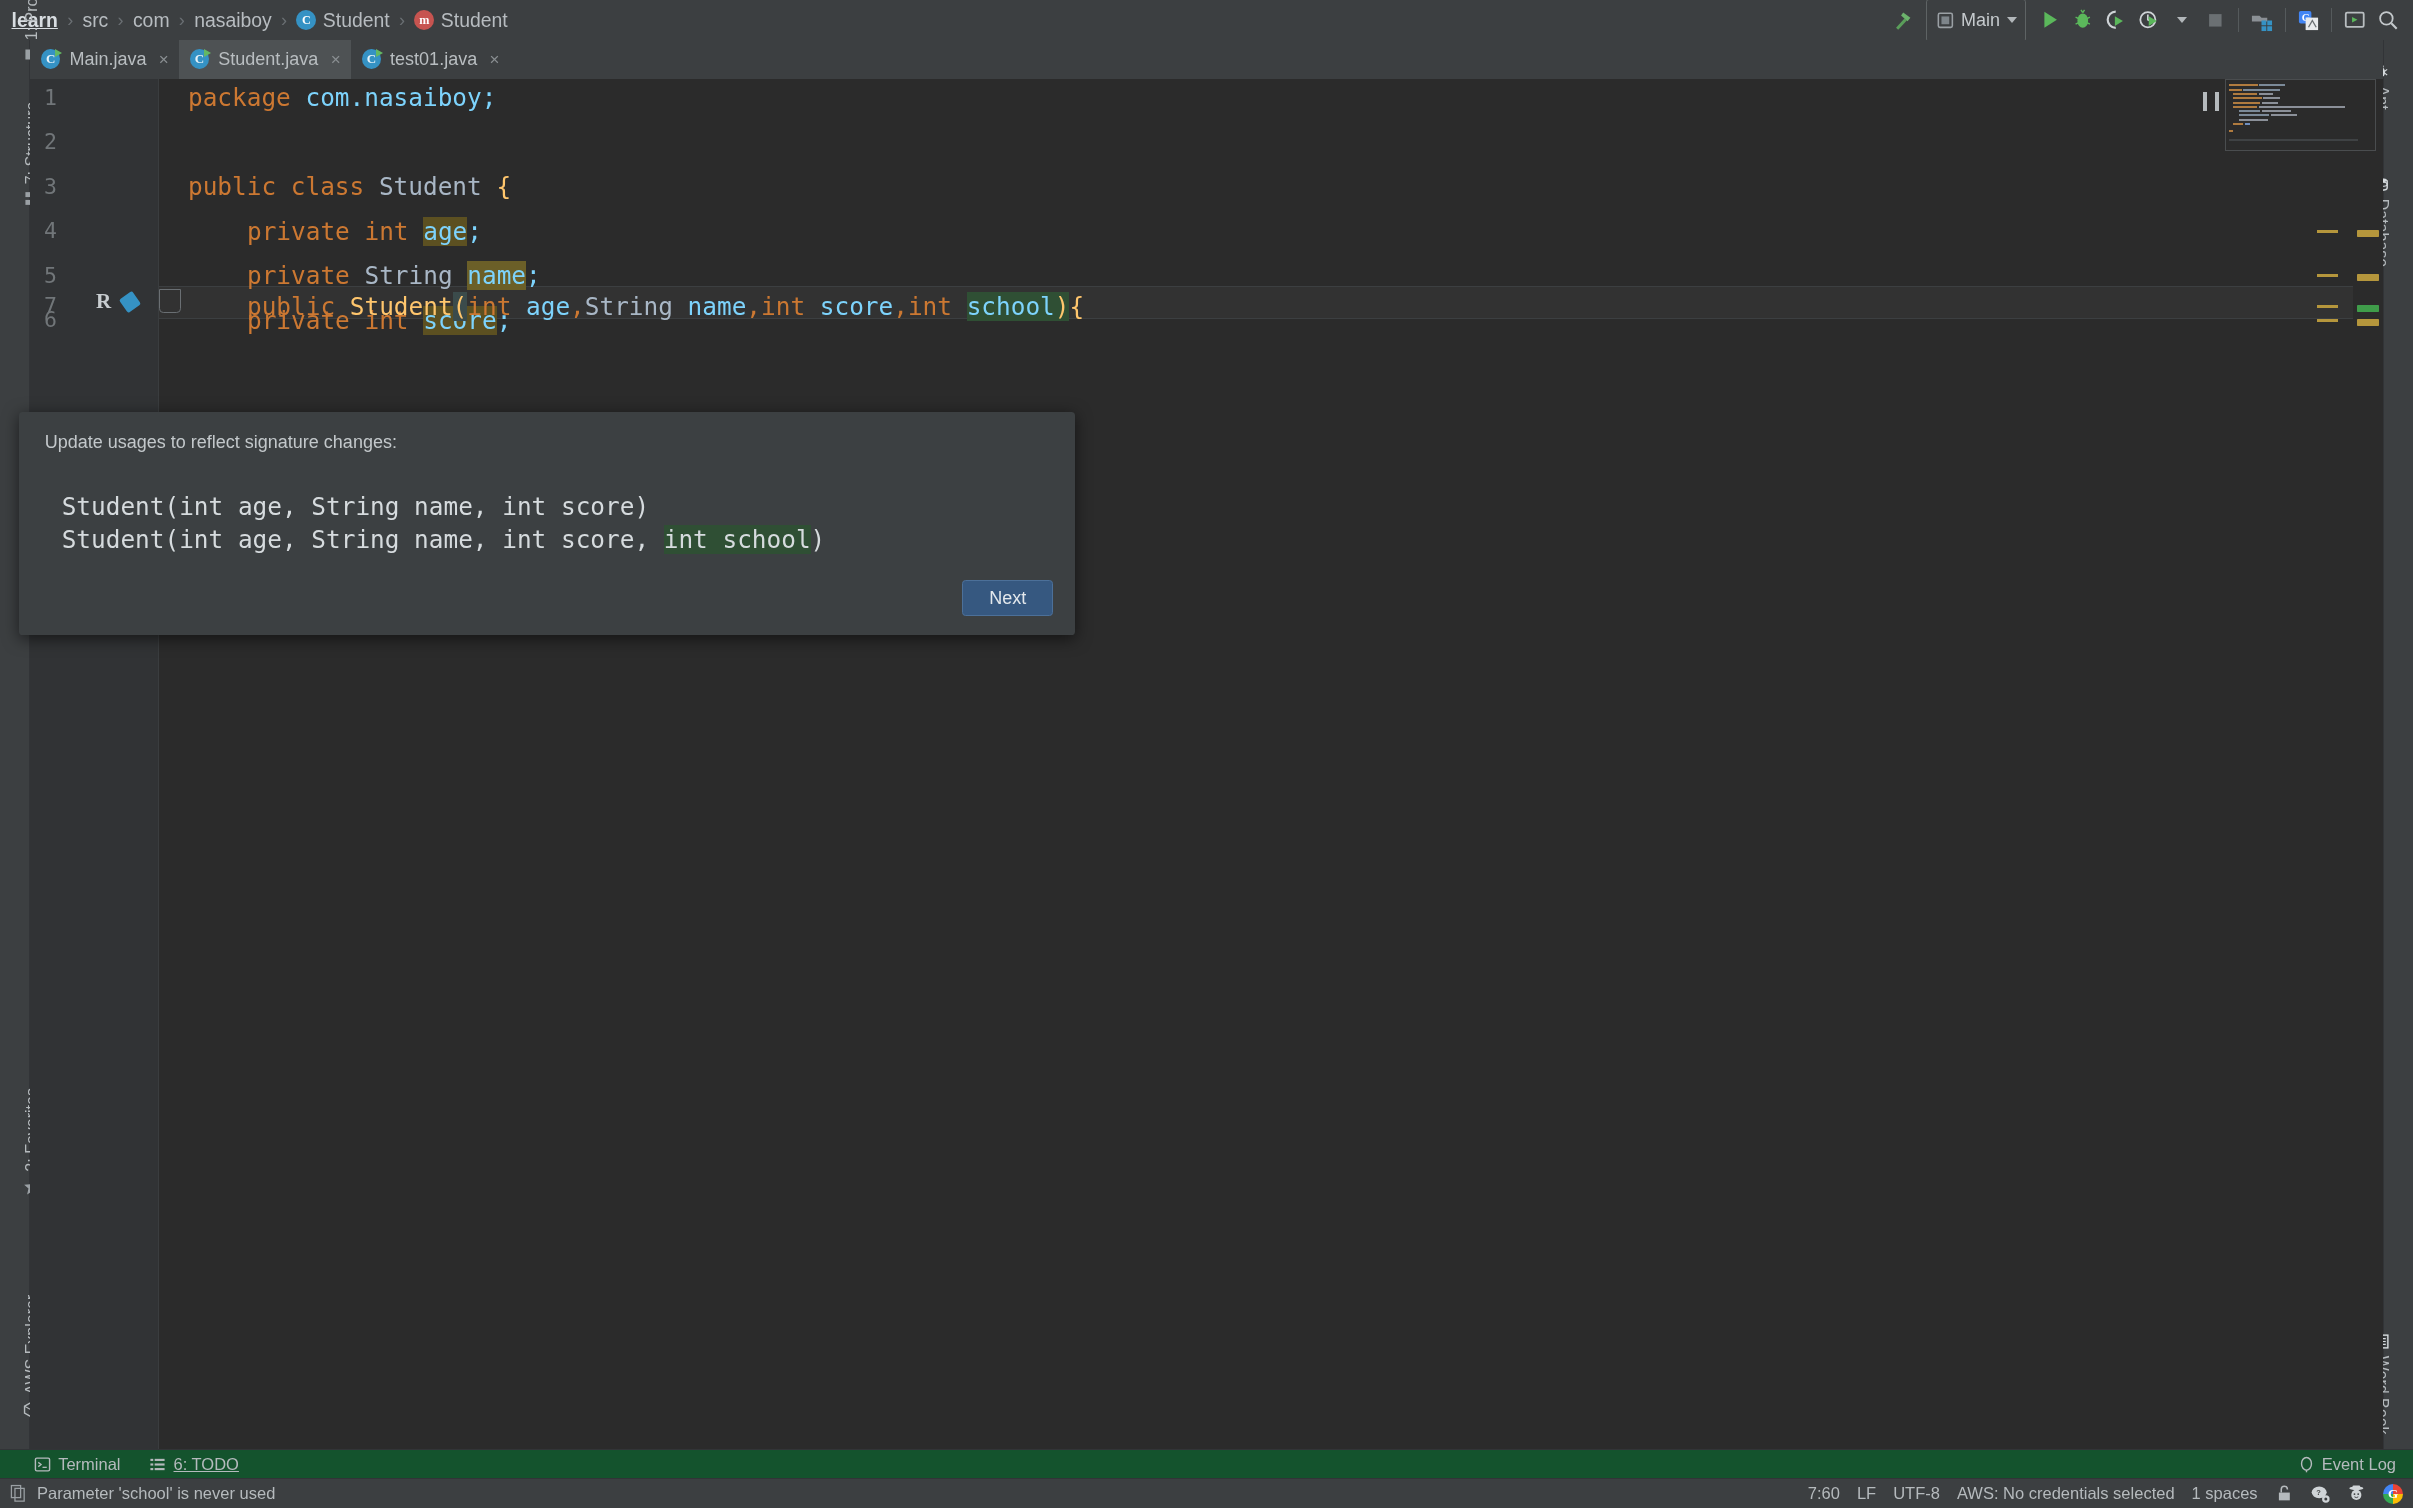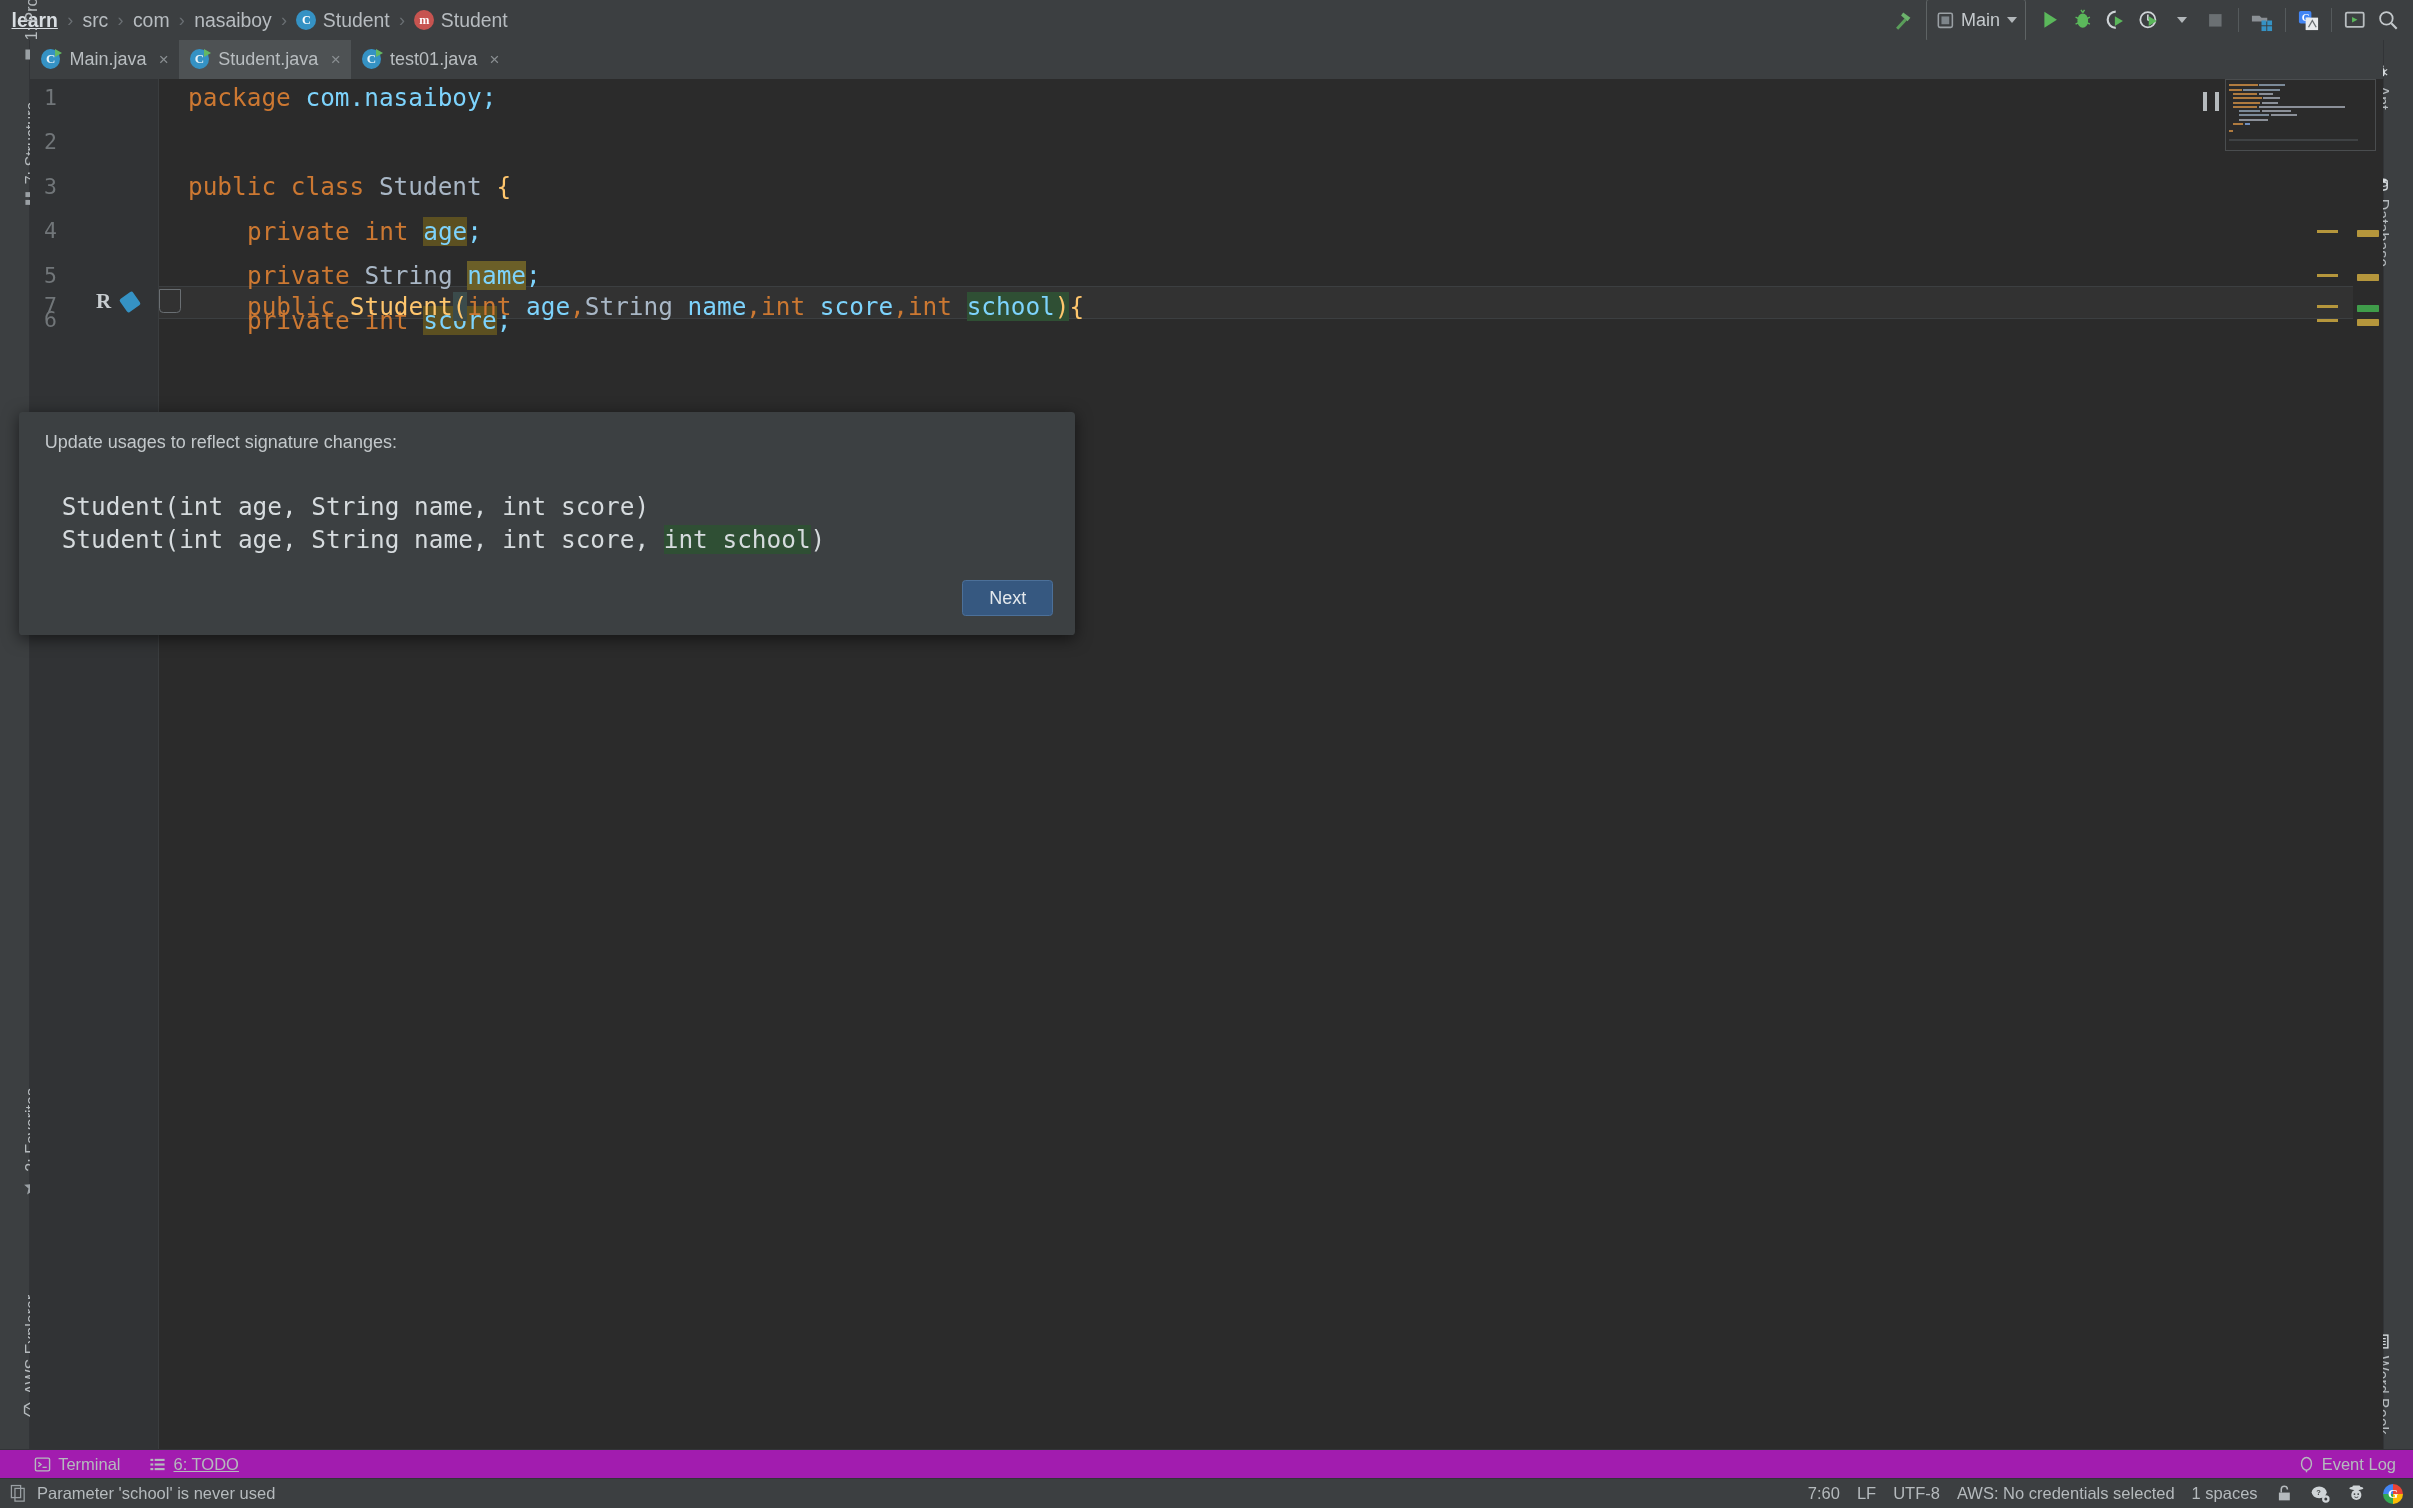--- a/index.html
+++ b/index.html
@@ -198,21 +198,21 @@
   .dlg-btn {
     position: absolute; right: 21.5px; bottom: 18.7px;
     background: #365880; border: 0.7px solid #4c7099; border-radius: 3.6px;
     color: #e3e8ec; font-size: 18px; padding: 6.5px 26px;
     font-family: "Liberation Sans", sans-serif;
   }
 
   
   .toolwin-bar {
     position: absolute; left: 0; right: 0; bottom: 30px; height: 29px;
-    background: #a21caf; display: flex; align-items: center;
+    background: #14532d; display: flex; align-items: center;
     border-top: 0.7px solid #323437;
   }
   .tw-item {
     display: flex; align-items: center; gap: 7.2px; padding: 0 14.4px;
     font-size: 16.5px; color: #b5babd; white-space: nowrap;
   }
   .tw-item .u { text-decoration: underline; }
   .statusbar {
     position: absolute; left: 0; right: 0; bottom: 0; height: 30px;
     background: #3c3f41; display: flex; align-items: center;

